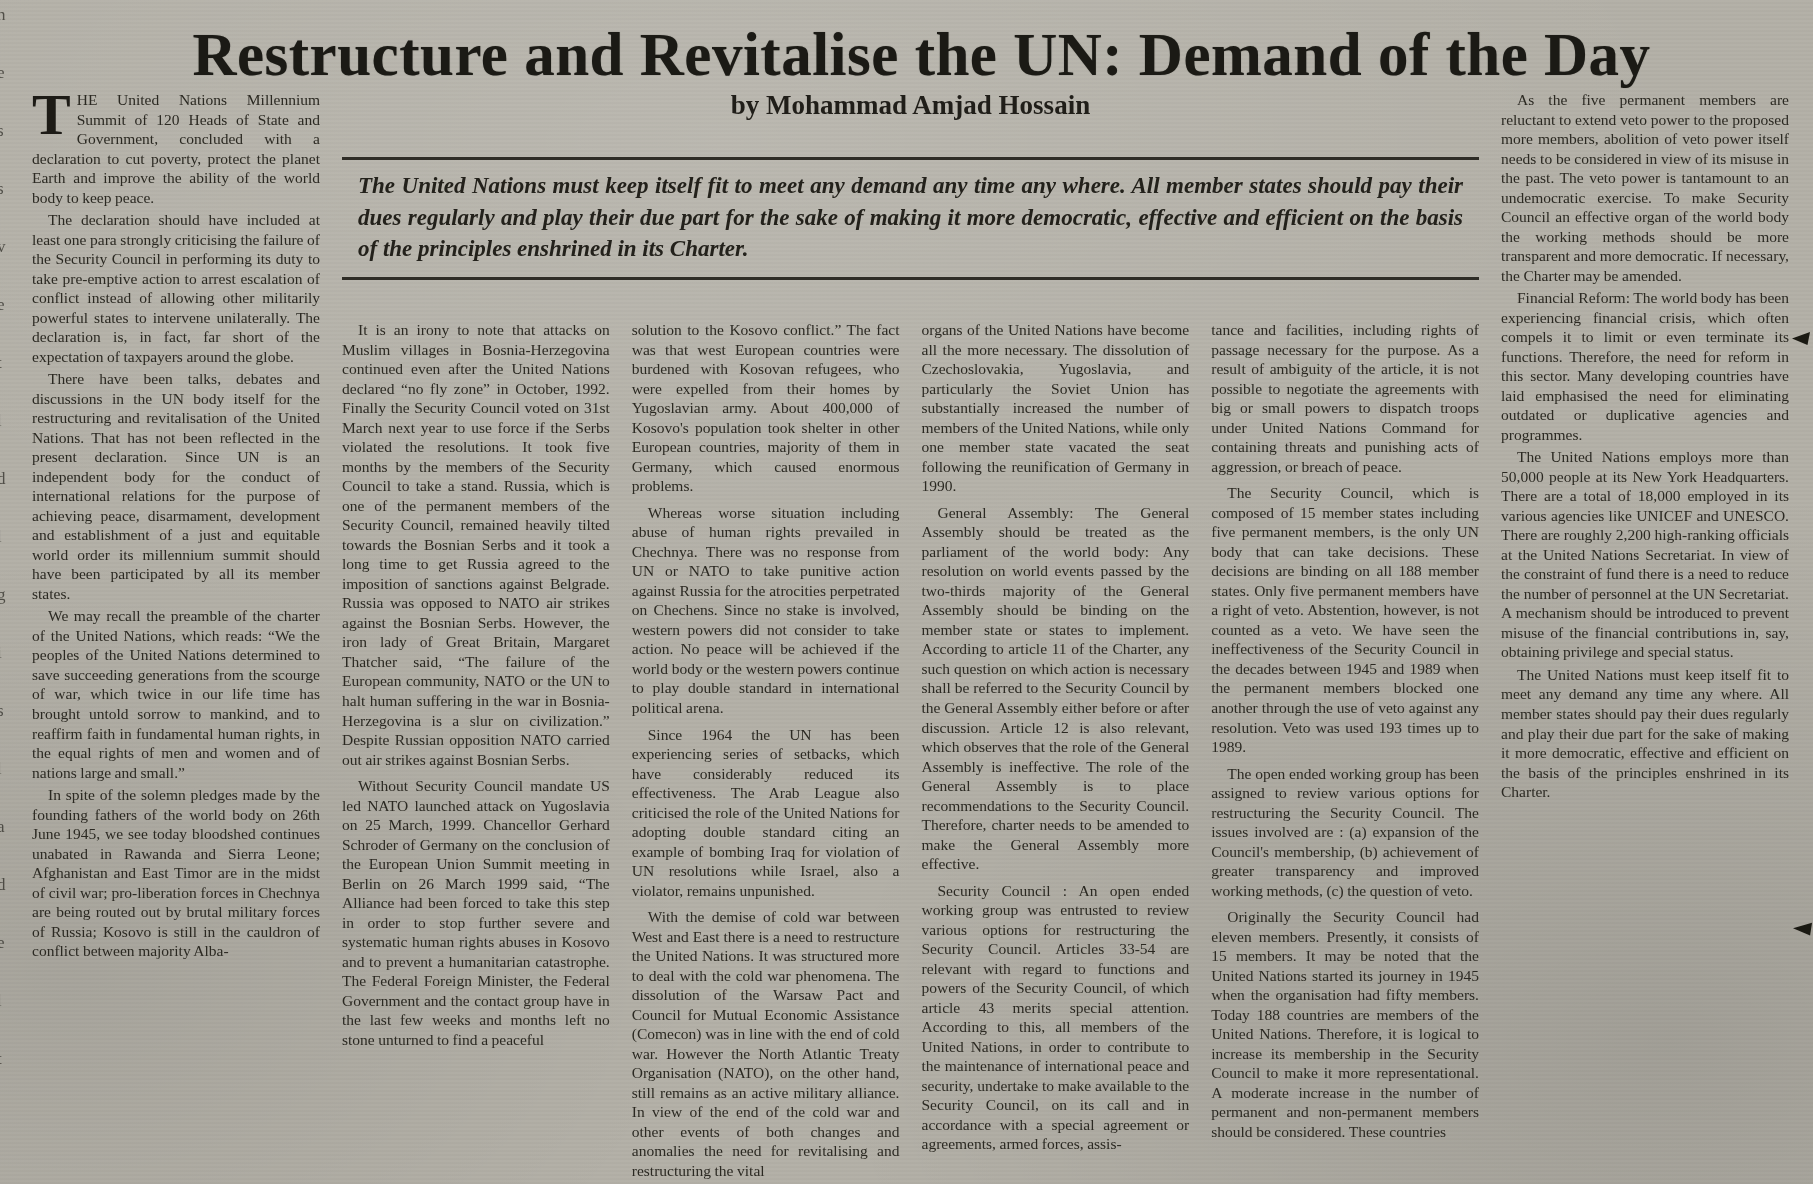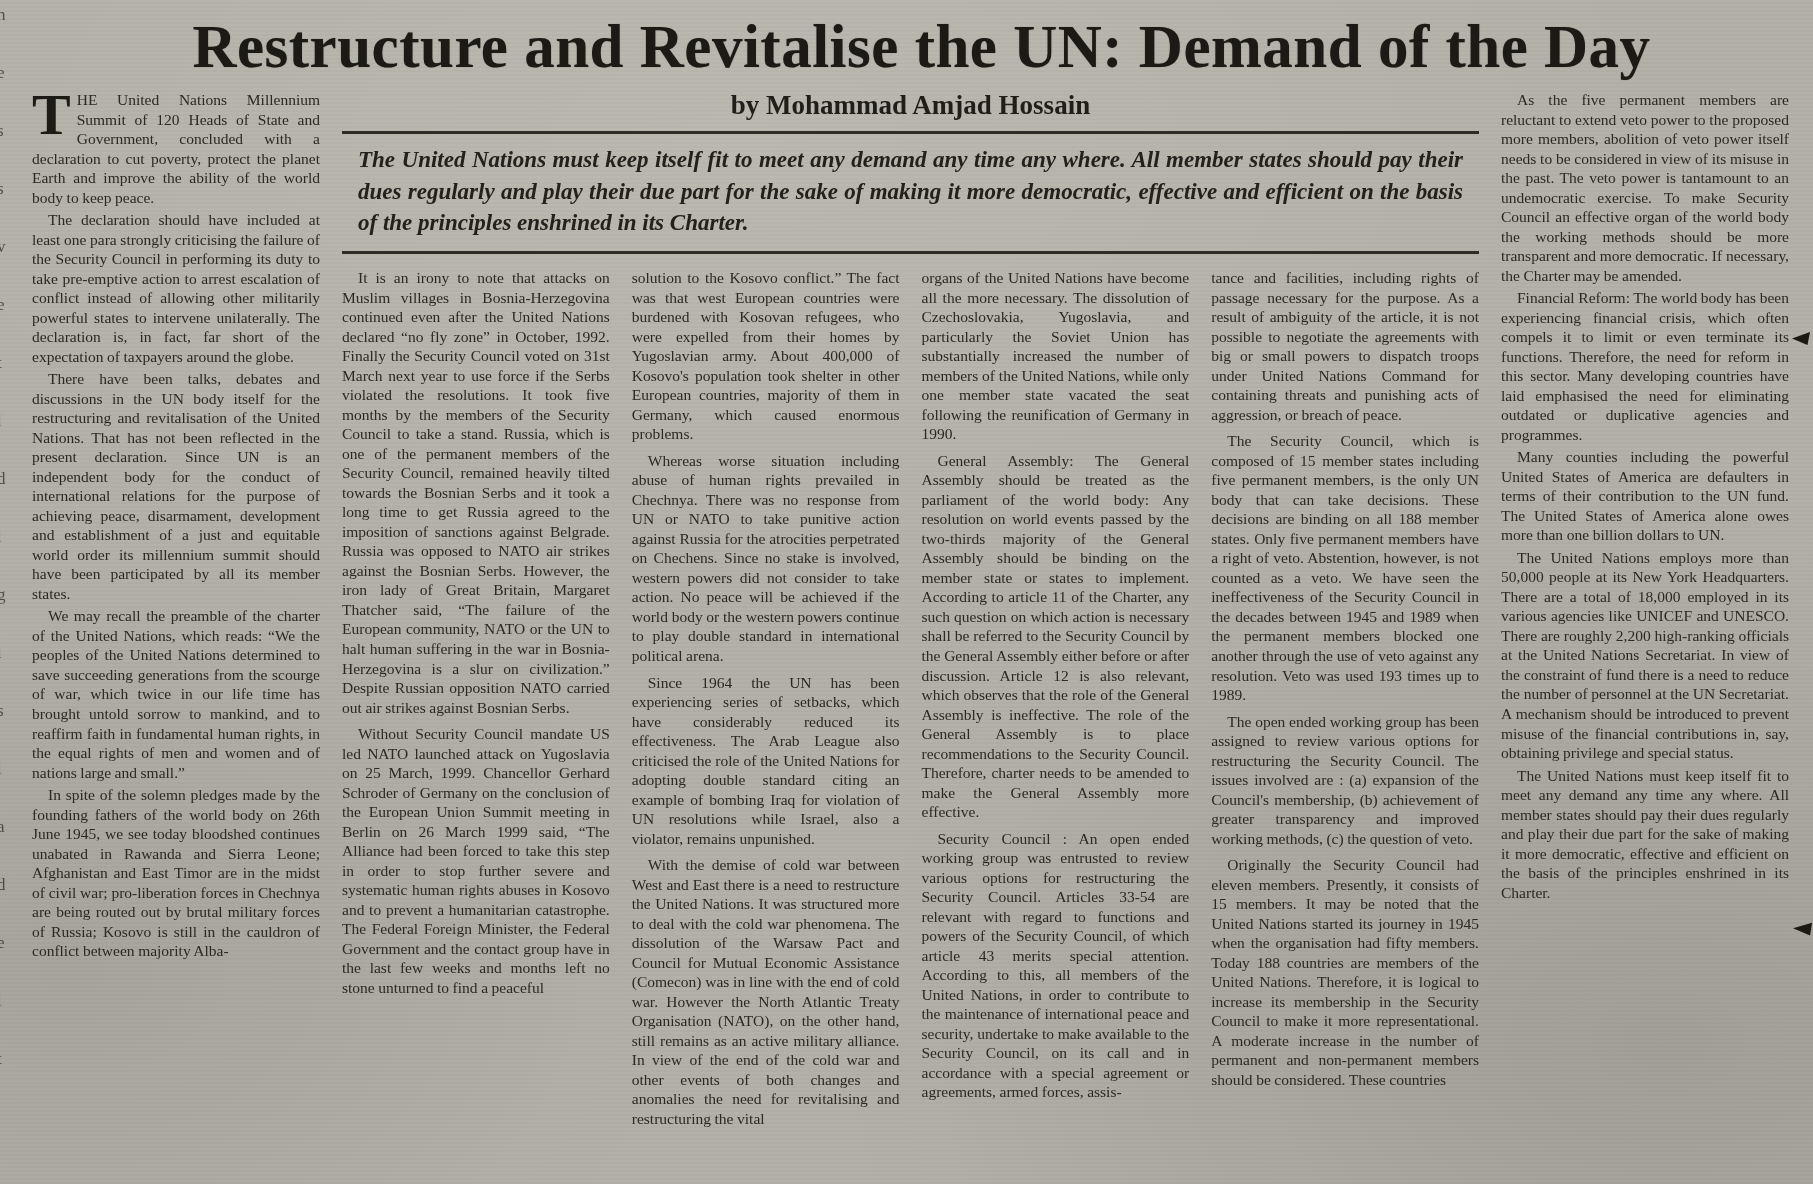--- a/index.html
+++ b/index.html
@@ -25,38 +25,38 @@
   .edge {
     position: absolute; left: 0; top: 6px; width: 18px;
     display: flex; flex-direction: column; align-items: flex-start;
     color: rgba(42,40,34,0.72); font-size: 17px; line-height: 1;
     pointer-events: none;
   }
   .edge-char { height: 58px; margin-left: -3px; }
 
   .headline {
     margin: 0;
-    padding: 16px 60px 4px 90px;
+    padding: 24px 60px 4px 90px;
     text-align: center;
     font-size: 61px;
     line-height: 1.0;
     font-weight: 700;
     letter-spacing: 0.5px;
     color: #1b1a15;
     text-shadow: 0 0 1px rgba(27,26,21,0.35);
   }
 
   .content {
     position: absolute;
     top: 90px; left: 32px; right: 24px; bottom: 0;
     display: flex; gap: 22px;
   }
 
   .side { width: 288px; flex: none; }
-  .middle { flex: 1; display: flex; flex-direction: column; min-width: 0; }
+  .middle { flex: 1; display: flex; flex-direction: column; min-width: 0; gap: 26px; }
 
   .byline {
     text-align: center;
     font-weight: 700;
     font-size: 27px;
     margin: 0 0 10px;
     color: #201e19;
   }
 
   .standfirst {
@@ -162,21 +162,20 @@
             <p class="para">The Security Council, which is composed of 15 member states including five permanent members, is the only UN body that can take decisions. These decisions are binding on all 188 member states. Only five permanent members have a right of veto. Abstention, however, is not counted as a veto. We have seen the ineffectiveness of the Security Council in the decades between 1945 and 1989 when the permanent members blocked one another through the use of veto against any resolution. Veto was used 193 times up to 1989.</p>
             <p class="para">The open ended working group has been assigned to review various options for restructuring the Security Council. The issues involved are : (a) expansion of the Council's membership, (b) achievement of greater transparency and improved working methods, (c) the question of veto.</p>
             <p class="para">Originally the Security Council had eleven members. Presently, it consists of 15 members. It may be noted that the United Nations started its journey in 1945 when the organisation had fifty members. Today 188 countries are members of the United Nations. Therefore, it is logical to increase its membership in the Security Council to make it more representational. A moderate increase in the number of permanent and non-permanent members should be considered. These countries</p>
           </div>
       </div>
     </div>
 
     <div class="col side">
         <p class="para">As the five permanent members are reluctant to extend veto power to the proposed more members, abolition of veto power itself needs to be considered in view of its misuse in the past. The veto power is tantamount to an undemocratic exercise. To make Security Council an effective organ of the world body the working methods should be more transparent and more democratic. If necessary, the Charter may be amended.</p>
         <p class="para">Financial Reform: The world body has been experiencing financial crisis, which often compels it to limit or even terminate its functions. Therefore, the need for reform in this sector. Many developing countries have laid emphasised the need for eliminating outdated or duplicative agencies and programmes.</p>
-        <p class="para">Many counties including the powerful United States of America are defaulters in terms of their contribution to the UN fund. The United States of America alone owes more than one billion dollars to UN.</p>
         <p class="para">The United Nations employs more than 50,000 people at its New York Headquarters. There are a total of 18,000 employed in its various agencies like UNICEF and UNESCO. There are roughly 2,200 high-ranking officials at the United Nations Secretariat. In view of the constraint of fund there is a need to reduce the number of personnel at the UN Secretariat. A mechanism should be introduced to prevent misuse of the financial contributions in, say, obtaining privilege and special status.</p>
         <p class="para">The United Nations must keep itself fit to meet any demand any time any where. All member states should pay their dues regularly and play their due part for the sake of making it more democratic, effective and efficient on the basis of the principles enshrined in its Charter.</p>
       </div>
 
   </div>
 
   <div class="smudge s1"></div>
   <div class="smudge s2"></div>
 
 </div>

